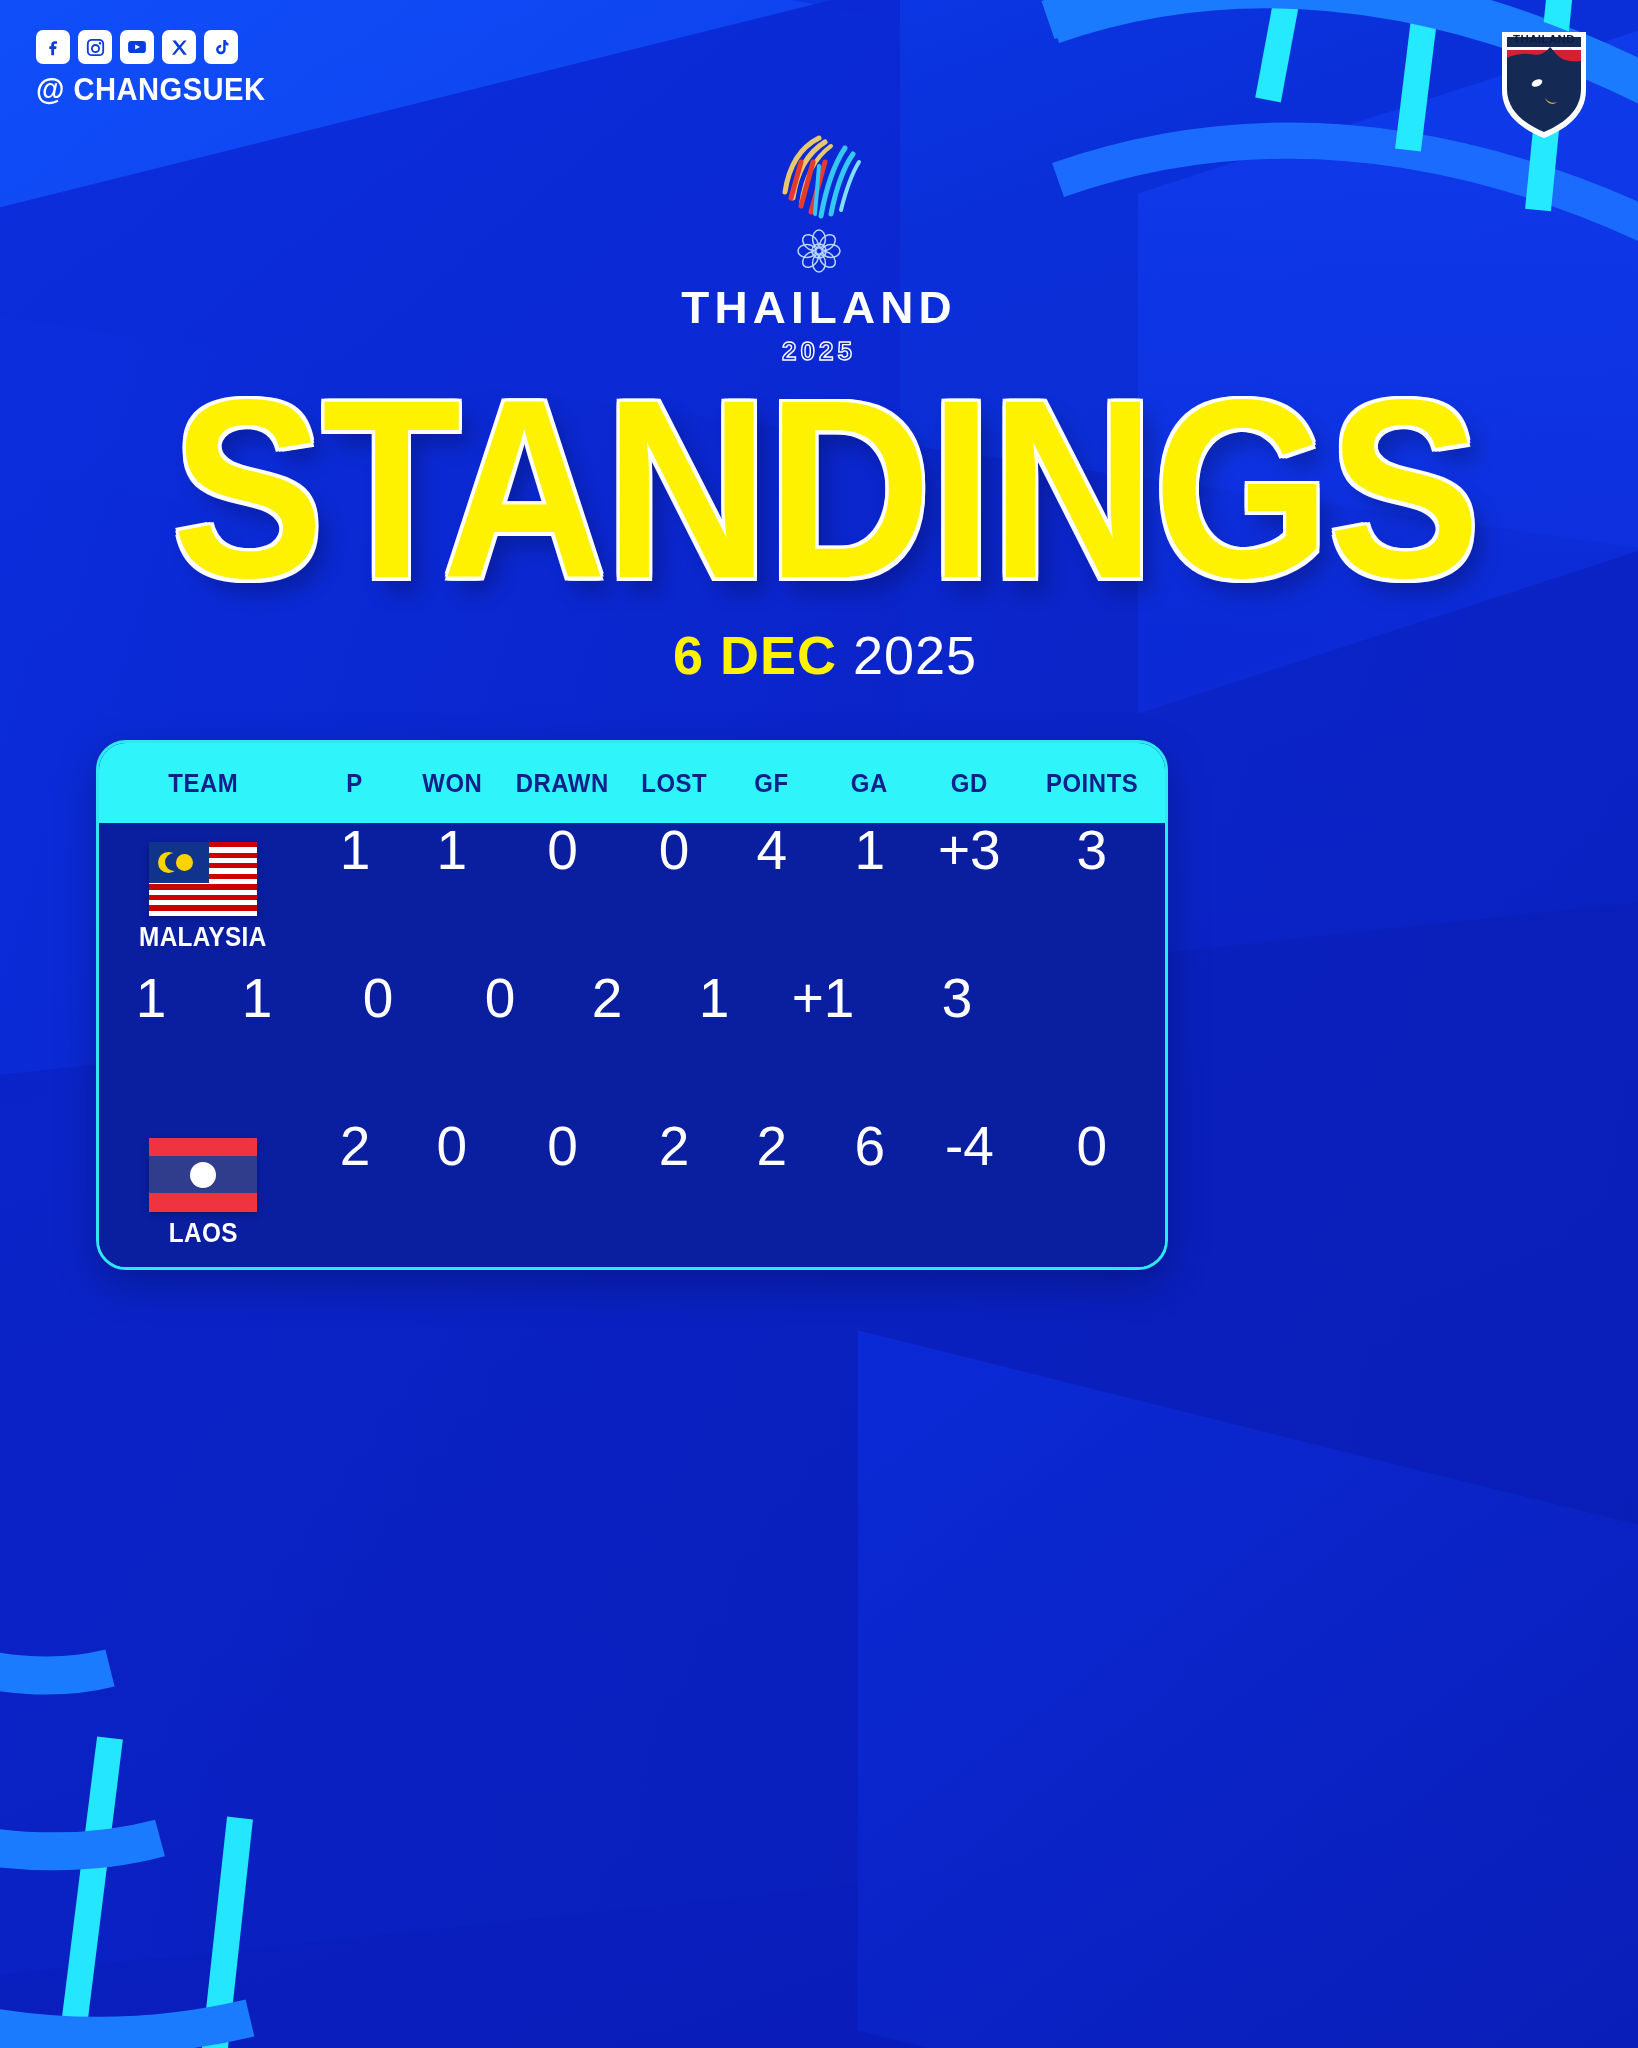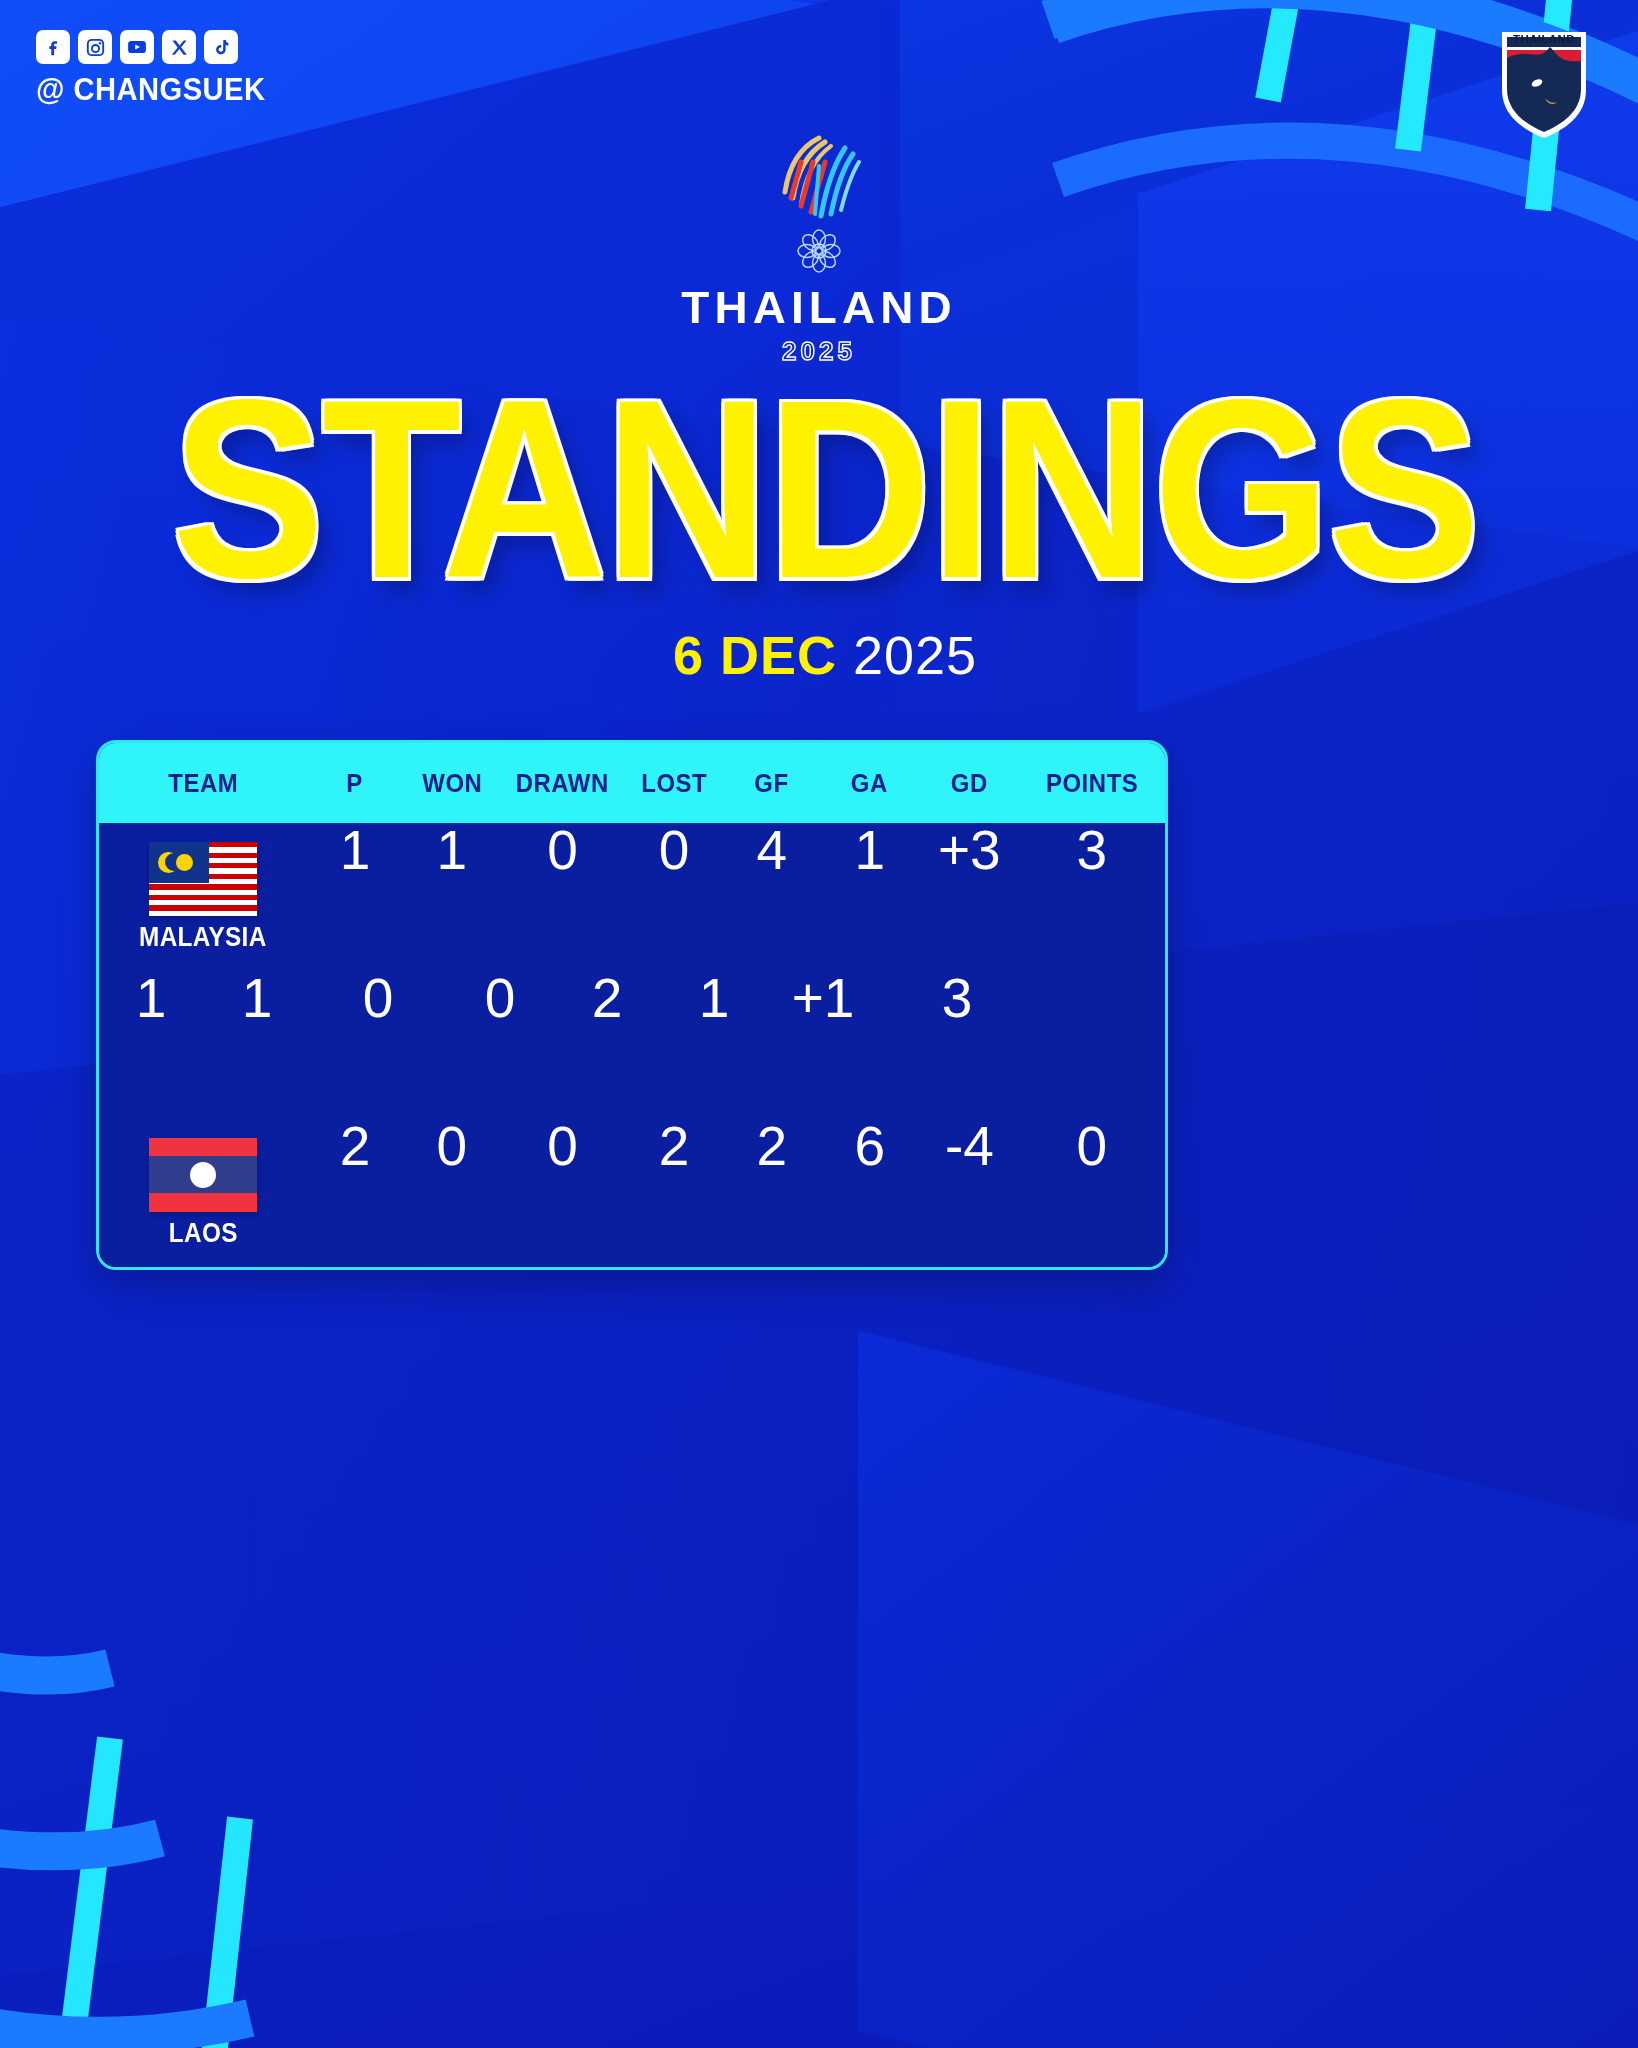--- a/index.html
+++ b/index.html
@@ -92,21 +92,21 @@
     display:inline-block;
     text-shadow:6px 8px 14px rgba(0,0,25,.25);
   }
   .h-date { margin-top:40px; font-size:54px; font-weight:bold; letter-spacing:1px; }
   .h-date .d-day { color:#fff200; }
   .h-date .d-year { color:#ffffff; font-weight:normal; }
 
   
   .table-wrap {
     position:absolute; left:96px; top:740px; width:1072px; z-index:35;
-    border:3px solid #2ee8f4; border-radius:20px; overflow:hidden;
+    border:3px solid #2ee8f4; border-radius:30px; overflow:hidden;
     background:#0a1ea0;
     box-shadow:0 14px 40px rgba(0,0,30,.28);
   }
   .thead {
     background:#2ff5fb; display:flex; align-items:center; height:80px;
   }
   .thead .cell {
     color:#12208c; font-weight:bold; font-size:26px; letter-spacing:.6px;
     text-align:center; transform:scaleX(.92); white-space:nowrap;
   }

